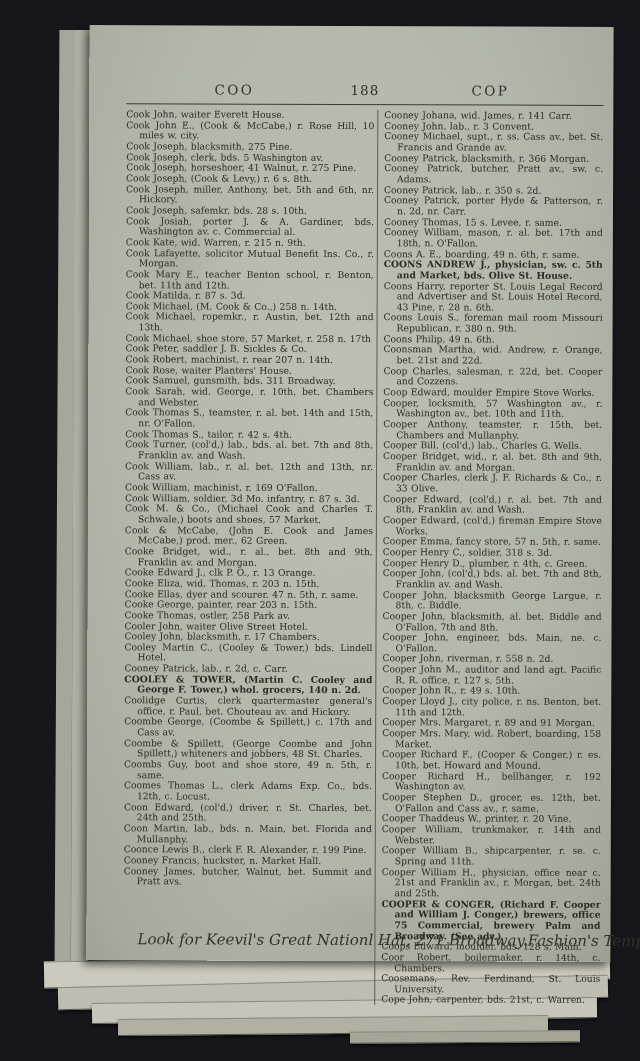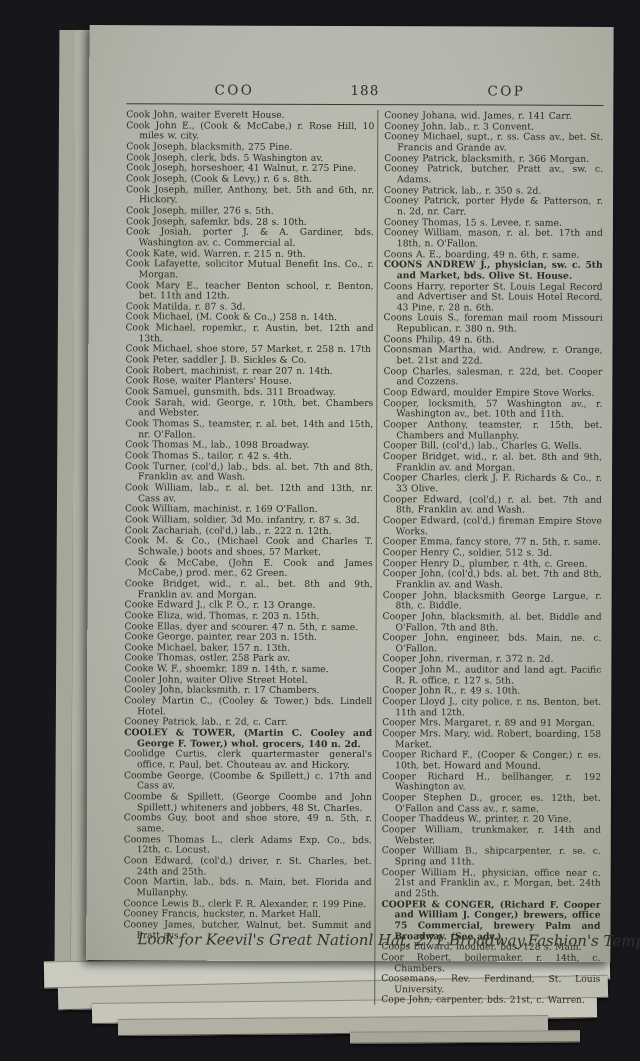--- a/index.html
+++ b/index.html
@@ -51,21 +51,21 @@
   .running-head {
     position: relative;
     height: 20px;
     margin-top: 56px;
     font-size: 13.5px;
     letter-spacing: 2.5px;
     color: #33322a;
   }
   .running-head .h-left   { position: absolute; left: 88px; }
   .running-head .h-center { position: absolute; left: 50%; transform: translateX(-50%); letter-spacing: 1px; }
-  .running-head .h-right  { position: absolute; left: 361px; }
+  .running-head .h-right  { position: absolute; left: 345px; }
   .head-rule {
     height: 0;
     border-top: 1.5px solid #3c3b31;
     margin-top: 2px; margin-bottom: 5px;
   }
 
   .cols { display: flex; }
   .col { font-size: 9.2px; line-height: 10.65px; }
   .col.left  { width: 248px; }
   .col.right { flex: 1; }
@@ -130,53 +130,48 @@
 
       <div class="cols">
         <div class="col left">
             <p class="entry">Cook John, waiter Everett House.</p>
             <p class="entry">Cook John E., (Cook &amp; McCabe,) r. Rose Hill, 10 miles w. city.</p>
             <p class="entry">Cook Joseph, blacksmith, 275 Pine.</p>
             <p class="entry">Cook Joseph, clerk, bds. 5 Washington av.</p>
             <p class="entry">Cook Joseph, horseshoer, 41 Walnut, r. 275 Pine.</p>
             <p class="entry">Cook Joseph, (Cook &amp; Levy,) r. 6 s. 8th.</p>
             <p class="entry">Cook Joseph, miller, Anthony, bet. 5th and 6th, nr. Hickory.</p>
-            <p class="entry">Cook Joseph, miller, 276 s. 5th.</p>
             <p class="entry">Cook Joseph, safemkr, bds. 28 s. 10th.</p>
             <p class="entry">Cook Josiah, porter J. &amp; A. Gardiner, bds. Washington av. c. Commercial al.</p>
             <p class="entry">Cook Kate, wid. Warren, r. 215 n. 9th.</p>
             <p class="entry">Cook Lafayette, solicitor Mutual Benefit Ins. Co., r. Morgan.</p>
             <p class="entry">Cook Mary E., teacher Benton school, r. Benton, bet. 11th and 12th.</p>
             <p class="entry">Cook Matilda, r. 87 s. 3d.</p>
             <p class="entry">Cook Michael, (M. Cook &amp; Co.,) 258 n. 14th.</p>
             <p class="entry">Cook Michael, ropemkr., r. Austin, bet. 12th and 13th.</p>
             <p class="entry">Cook Michael, shoe store, 57 Market, r. 258 n. 17th</p>
             <p class="entry">Cook Peter, saddler J. B. Sickles &amp; Co.</p>
             <p class="entry">Cook Robert, machinist, r. rear 207 n. 14th.</p>
             <p class="entry">Cook Rose, waiter Planters' House.</p>
             <p class="entry">Cook Samuel, gunsmith, bds. 311 Broadway.</p>
             <p class="entry">Cook Sarah, wid. George, r. 10th, bet. Chambers and Webster.</p>
             <p class="entry">Cook Thomas S., teamster, r. al. bet. 14th and 15th, nr. O'Fallon.</p>
-            <p class="entry">Cook Thomas M., lab., 1098 Broadway.</p>
             <p class="entry">Cook Thomas S., tailor, r. 42 s. 4th.</p>
             <p class="entry">Cook Turner, (col'd,) lab., bds. al. bet. 7th and 8th, Franklin av. and Wash.</p>
             <p class="entry">Cook William, lab., r. al. bet. 12th and 13th, nr. Cass av.</p>
             <p class="entry">Cook William, machinist, r. 169 O'Fallon.</p>
             <p class="entry">Cook William, soldier, 3d Mo. infantry, r. 87 s. 3d.</p>
-            <p class="entry">Cook Zachariah, (col'd,) lab., r. 222 n. 12th.</p>
             <p class="entry">Cook M. &amp; Co., (Michael Cook and Charles T. Schwale,) boots and shoes, 57 Market.</p>
             <p class="entry">Cook &amp; McCabe, (John E. Cook and James McCabe,) prod. mer., 62 Green.</p>
             <p class="entry">Cooke Bridget, wid., r. al., bet. 8th and 9th, Franklin av. and Morgan.</p>
             <p class="entry">Cooke Edward J., clk P. O., r. 13 Orange.</p>
             <p class="entry">Cooke Eliza, wid. Thomas, r. 203 n. 15th.</p>
             <p class="entry">Cooke Ellas, dyer and scourer. 47 n. 5th, r. same.</p>
             <p class="entry">Cooke George, painter, rear 203 n. 15th.</p>
-            <p class="entry">Cooke Michael, baker, 157 n. 13th.</p>
             <p class="entry">Cooke Thomas, ostler, 258 Park av.</p>
-            <p class="entry">Cooke W. F., shoemkr, 189 n. 14th, r. same.</p>
             <p class="entry">Cooler John, waiter Olive Street Hotel.</p>
             <p class="entry">Cooley John, blacksmith, r. 17 Chambers.</p>
             <p class="entry">Cooley Martin C., (Cooley &amp; Tower,) bds. Lindell Hotel.</p>
             <p class="entry">Cooney Patrick, lab., r. 2d, c. Carr.</p>
             <p class="entry bold">COOLEY &amp; TOWER, (Martin C. Cooley and George F. Tower,) whol. grocers, 140 n. 2d.</p>
             <p class="entry">Coolidge Curtis, clerk quartermaster general's office, r. Paul, bet. Chouteau av. and Hickory.</p>
             <p class="entry">Coombe George, (Coombe &amp; Spillett,) c. 17th and Cass av.</p>
             <p class="entry">Coombe &amp; Spillett, (George Coombe and John Spillett,) whiteners and jobbers, 48 St. Charles.</p>
             <p class="entry">Coombs Guy, boot and shoe store, 49 n. 5th, r. same.</p>
             <p class="entry">Coomes Thomas L., clerk Adams Exp. Co., bds. 12th, c. Locust.</p>
@@ -205,28 +200,28 @@
             <p class="entry">Coonsman Martha, wid. Andrew, r. Orange, bet. 21st and 22d.</p>
             <p class="entry">Coop Charles, salesman, r. 22d, bet. Cooper and Cozzens.</p>
             <p class="entry">Coop Edward, moulder Empire Stove Works.</p>
             <p class="entry">Cooper, locksmith, 57 Washington av., r. Washington av., bet. 10th and 11th.</p>
             <p class="entry">Cooper Anthony, teamster, r. 15th, bet. Chambers and Mullanphy.</p>
             <p class="entry">Cooper Bill, (col'd,) lab., Charles G. Wells.</p>
             <p class="entry">Cooper Bridget, wid., r. al. bet. 8th and 9th, Franklin av. and Morgan.</p>
             <p class="entry">Cooper Charles, clerk J. F. Richards &amp; Co., r. 33 Olive.</p>
             <p class="entry">Cooper Edward, (col'd,) r. al. bet. 7th and 8th, Franklin av. and Wash.</p>
             <p class="entry">Cooper Edward, (col'd,) fireman Empire Stove Works.</p>
-            <p class="entry">Cooper Emma, fancy store, 77 n. 5th, r. same.</p>
-            <p class="entry">Cooper Henry C., soldier, 512 s. 3d.</p>
+            <p class="entry">Cooper Emma, fancy store, 57 n. 5th, r. same.</p>
+            <p class="entry">Cooper Henry C., soldier, 318 s. 3d.</p>
             <p class="entry">Cooper Henry D., plumber, r. 4th, c. Green.</p>
             <p class="entry">Cooper John, (col'd,) bds. al. bet. 7th and 8th, Franklin av. and Wash.</p>
             <p class="entry">Cooper John, blacksmith George Largue, r. 8th, c. Biddle.</p>
             <p class="entry">Cooper John, blacksmith, al. bet. Biddle and O'Fallon, 7th and 8th.</p>
             <p class="entry">Cooper John, engineer, bds. Main, ne. c. O'Fallon.</p>
-            <p class="entry">Cooper John, riverman, r. 372 n. 2d.</p>
+            <p class="entry">Cooper John, riverman, r. 558 n. 2d.</p>
             <p class="entry">Cooper John M., auditor and land agt. Pacific R. R. office, r. 127 s. 5th.</p>
             <p class="entry">Cooper John R., r. 49 s. 10th.</p>
             <p class="entry">Cooper Lloyd J., city police, r. ns. Benton, bet. 11th and 12th.</p>
             <p class="entry">Cooper Mrs. Margaret, r. 89 and 91 Morgan.</p>
             <p class="entry">Cooper Mrs. Mary, wid. Robert, boarding, 158 Market.</p>
             <p class="entry">Cooper Richard F., (Cooper &amp; Conger,) r. es. 10th, bet. Howard and Mound.</p>
             <p class="entry">Cooper Richard H., bellhanger, r. 192 Washington av.</p>
             <p class="entry">Cooper Stephen D., grocer, es. 12th, bet. O'Fallon and Cass av., r. same.</p>
             <p class="entry">Cooper Thaddeus W., printer, r. 20 Vine.</p>
             <p class="entry">Cooper William, trunkmaker, r. 14th and Webster.</p>

